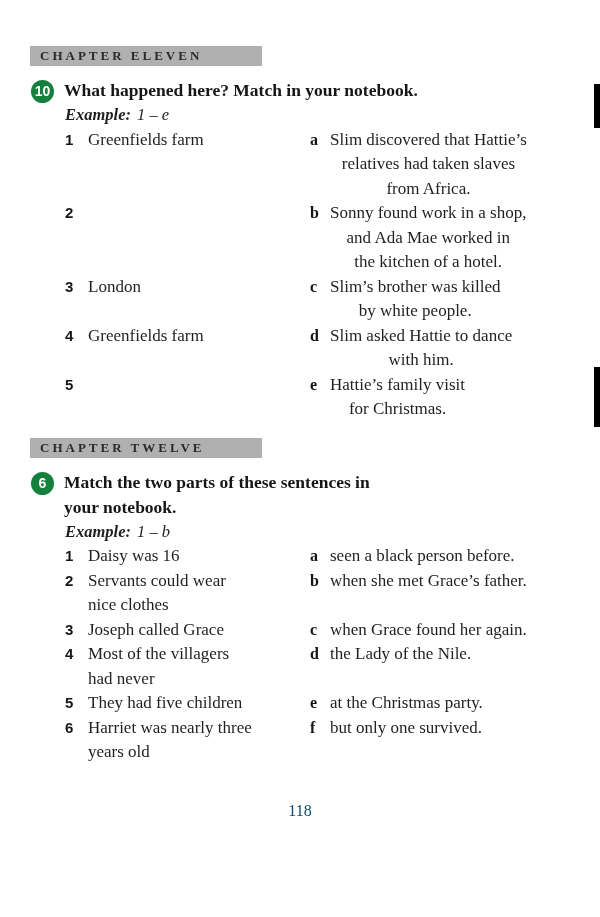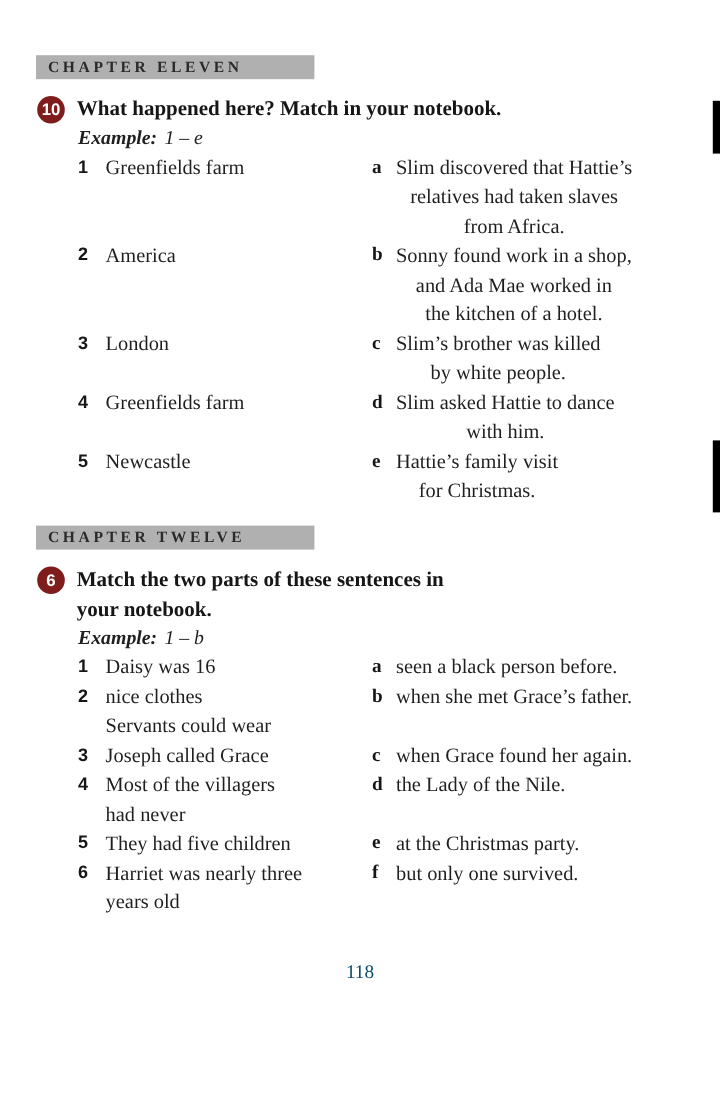--- a/index.html
+++ b/index.html
@@ -24,21 +24,21 @@
   }
   .chapter-bar .chapter-label{
     font-size:13px;font-weight:bold;letter-spacing:3px;color:#2a2a2a;
     font-family:"Liberation Serif",serif;
     white-space:nowrap;
   }
 
   .ex-heading{display:flex;align-items:flex-start;margin:12px 0 0 31px;}
   .ex-circle{
     flex:0 0 auto;width:23px;height:23px;border-radius:50%;
-    background:#7f1d1d;color:#ffffff;
+    background:#15803d;color:#ffffff;
     font-family:"Liberation Sans",sans-serif;font-weight:bold;
     font-size:14px;line-height:23px;text-align:center;margin-top:2px;
   }
   .ex-title{margin-left:10px;font-weight:bold;font-size:17.5px;line-height:25px;color:#161616;}
 
   .example{margin-left:65px;font-style:italic;font-size:16.5px;line-height:24.5px;}
   .example-label{font-weight:bold;margin-right:6px;}
 
   .pairs{margin-left:65px;}
   .pair-row{display:flex;}
@@ -95,23 +95,20 @@
                 <div class="pair-right-text">
                   <div class="text-line">Slim discovered that Hattie’s</div>
                   <div class="text-line">relatives had taken slaves</div>
                   <div class="text-line">from Africa.</div>
                 </div>
               </div>
             </div>
             <div class="pair-row">
               <div class="pair-left">
                 <span class="pair-num">2</span>
-                <div class="pair-left-text">
-                  <div class="text-line">America</div>
-                </div>
               </div>
               <div class="pair-right">
                 <span class="pair-letter">b</span>
                 <div class="pair-right-text">
                   <div class="text-line">Sonny found work in a shop,</div>
                   <div class="text-line">and Ada Mae worked in</div>
                   <div class="text-line">the kitchen of a hotel.</div>
                 </div>
               </div>
             </div>
@@ -141,23 +138,20 @@
                 <span class="pair-letter">d</span>
                 <div class="pair-right-text">
                   <div class="text-line">Slim asked Hattie to dance</div>
                   <div class="text-line">with him.</div>
                 </div>
               </div>
             </div>
             <div class="pair-row">
               <div class="pair-left">
                 <span class="pair-num">5</span>
-                <div class="pair-left-text">
-                  <div class="text-line">Newcastle</div>
-                </div>
               </div>
               <div class="pair-right">
                 <span class="pair-letter">e</span>
                 <div class="pair-right-text">
                   <div class="text-line">Hattie’s family visit</div>
                   <div class="text-line">for Christmas.</div>
                 </div>
               </div>
             </div>
           </div>
@@ -186,22 +180,22 @@
                 <span class="pair-letter">a</span>
                 <div class="pair-right-text">
                   <div class="text-line">seen a black person before.</div>
                 </div>
               </div>
             </div>
             <div class="pair-row">
               <div class="pair-left">
                 <span class="pair-num">2</span>
                 <div class="pair-left-text">
+                  <div class="text-line">Servants could wear</div>
                   <div class="text-line">nice clothes</div>
-                  <div class="text-line">Servants could wear</div>
                 </div>
               </div>
               <div class="pair-right">
                 <span class="pair-letter">b</span>
                 <div class="pair-right-text">
                   <div class="text-line">when she met Grace’s father.</div>
                 </div>
               </div>
             </div>
             <div class="pair-row">

